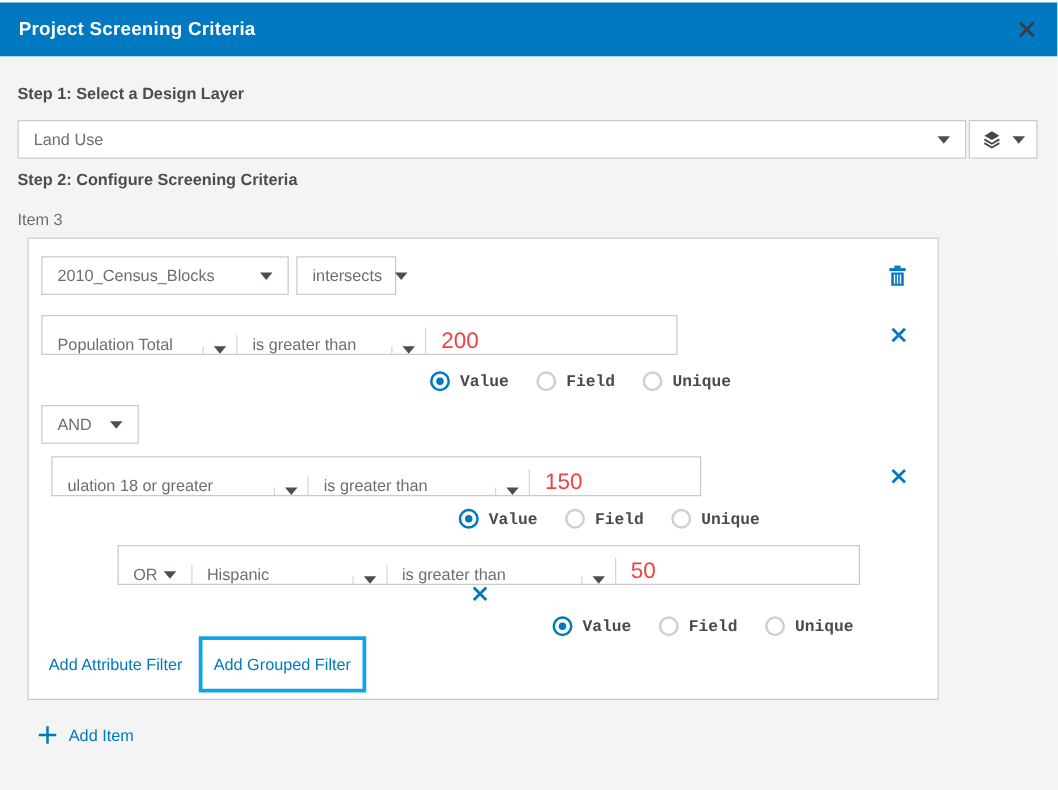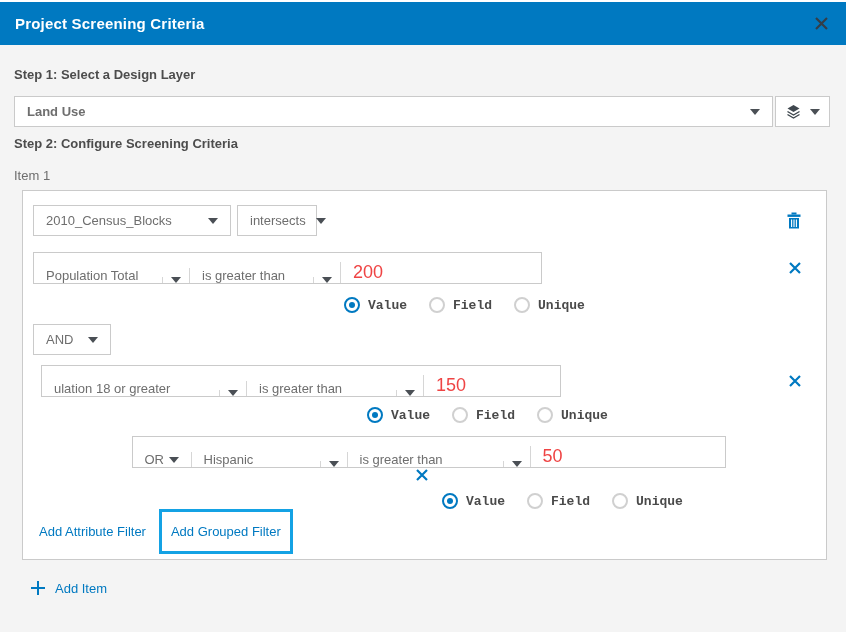--- a/index.html
+++ b/index.html
@@ -16,39 +16,39 @@
     height:43px; background:#0079c1; display:flex; align-items:center;
     justify-content:space-between; padding:0 15px;
   }
   .titlebar .title { color:#ffffff; font-size:15px; font-weight:bold; letter-spacing:.2px; }
   .close-btn { width:20px; height:20px; display:flex; align-items:center; justify-content:center; cursor:pointer; }
 
   .content { padding:0 16px 0 14px; }
 
   .step-label { font-weight:bold; color:#4c4c4c; margin-top:22px; }
 
-  .layer-row { margin-top:14px; display:flex; gap:2px; height:16px;font-weight:bold; }
+  .layer-row { margin-top:14px; display:flex; gap:2px; height:16px; }
   .box {
     border:1px solid #cacaca; background:#ffffff; height:31px;
     display:flex; align-items:center;
   }
   .simple-select { padding:0 12px; justify-content:space-between; cursor:pointer; color:#6e6e6e; }
   .layer-select { flex:1; }
   .layers-btn { width:55px; justify-content:center; gap:8px; cursor:pointer; }
 
   .chev {
     width:0; height:0; display:inline-block;
     border-left:5px solid transparent; border-right:5px solid transparent;
     border-top:6px solid #4a4f55;
   }
 
   .item-label { margin-top:17px; color:#6e6e6e; }
 
   .panel {
-    margin:7px 0 0 8px; width:805px; background:#ffffff;
+    margin:7px 0 0 8px; width:729px; background:#ffffff;
     border:1px solid #cacaca; padding:14px 10px 5px 10px;
   }
 
   .frow { display:flex; align-items:center; }
   .spacer { flex:1; }
 
   .compound { display:flex; border:1px solid #cacaca; background:#fff; height:32px; align-items:flex-end; }
   .cell { display:flex; align-items:center; padding:0 12px; }
   .cell + .cell { border-left:1px solid #d6d6d6; }
   .cell.txt { color:#6e6e6e; cursor:pointer; white-space:nowrap; overflow:hidden; }
@@ -112,21 +112,21 @@
         <path d="M8.5 1 L14.5 4.5 L8.5 8 L2.5 4.5 Z" fill="#3f474e"></path>
         <path d="M2.5 7.5 L8.5 11 L14.5 7.5" fill="none" stroke="#3f474e" stroke-width="1.4"></path>
         <path d="M2.5 10.5 L8.5 14 L14.5 10.5" fill="none" stroke="#3f474e" stroke-width="1.4"></path>
       </svg>
       <span class="chev"></span>
     </div>
   </div>
 
   <div class="step-label" style="margin-top:24px;">Step 2: Configure Screening Criteria</div>
 
-  <div class="item-label">Item 1</div>
+  <div class="item-label">Item 3</div>
 
   <div class="panel">
 
     <div class="frow">
       <div class="box simple-select" style="width:198px;">
         <span>2010_Census_Blocks</span>
         <span class="chev"></span>
       </div>
       <div class="box simple-select" style="width:80px; margin-left:6px;">
         <span>intersects</span>

